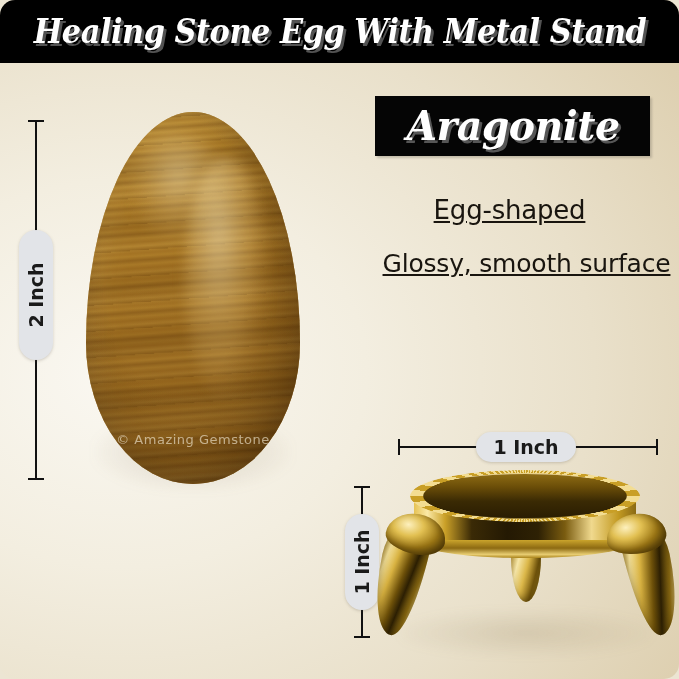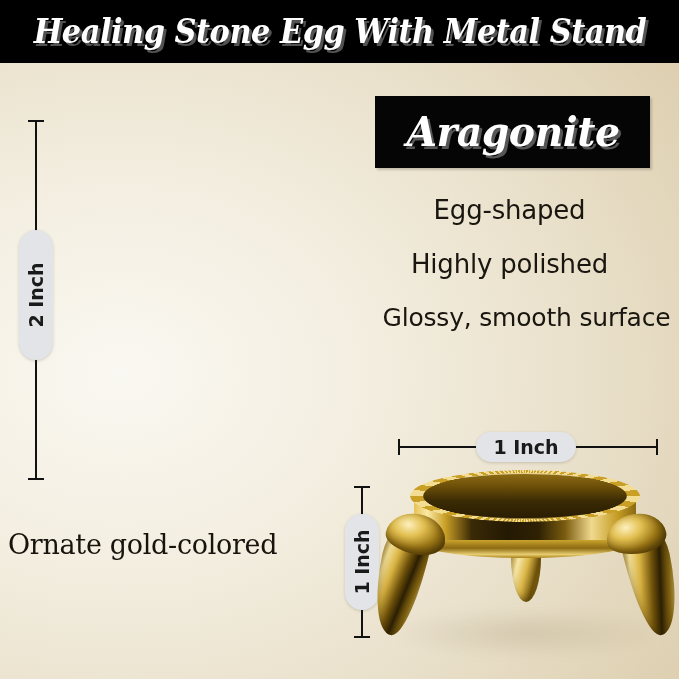--- a/index.html
+++ b/index.html
@@ -5,41 +5,42 @@
   html,body{margin:0;padding:0;}
   body{
     width:679px;height:679px;overflow:hidden;
     font-family:"Liberation Sans",sans-serif;
     background:#ece5d3;
   }
   #stage{
     position:relative;width:679px;height:679px;overflow:hidden;
     background:
       radial-gradient(120% 95% at 18% 55%, #faf8f2 0%, #f3eee0 30%, #e9e0ca 58%, #ded0b1 82%, #d8c9a8 100%);
+    border-radius: 15px;
   }
 
   
   #banner{
     position:absolute;left:0;top:0;width:679px;height:63px;
     background:#000;
     display:flex;align-items:center;justify-content:center;
   }
   #banner-title{
     color:#fff;
     font-family:"DejaVu Serif",serif;
     font-weight:bold;font-style:italic;
     font-size:33px;letter-spacing:-0.5px;
     transform:scaleX(0.92);
     white-space:nowrap;
     text-shadow:3px 3px 0 rgba(150,150,150,0.55);
   }
 
   
   #title-block{
-    position:absolute;left:375px;top:96px;width:275px;height:72px;
+    position:absolute;left:375px;top:96px;width:275px;height:60px;
     background:#050505;
     display:flex;align-items:center;justify-content:center;
     box-shadow:2px 2px 2px rgba(120,115,100,0.35);
   }
   #title-text{
     color:#fff;
     font-family:"DejaVu Serif",serif;
     font-weight:bold;font-style:italic;
     font-size:41px;letter-spacing:-0.5px;
     transform:scaleX(0.96);
@@ -52,20 +53,21 @@
     position:absolute;left:340px;top:195px;width:339px;
     display:flex;flex-direction:column;align-items:center;
   }
   .feature{
     font-family:"DejaVu Sans",sans-serif;
     font-size:26px;color:#19150f;
     white-space:nowrap;
     text-align:center;
     margin-bottom:24px;
     letter-spacing:-0.2px;
+    text-decoration:underline;
   }
   .feature.f3{font-size:25px;margin-left:34px;}
 
   
   #caption{
     position:absolute;left:8px;top:524px;width:330px;
     font-family:"DejaVu Serif",serif;
     font-size:27px;color:#17130d;
     line-height:1.55;
     text-align:left;
@@ -309,33 +311,42 @@
 
   <div class="dim-v" id="dim-egg">
     <div class="line"></div>
     <div class="cap top"></div>
     <div class="cap bot"></div>
     <div class="pill vert" id="pill-egg">
       <span>2 Inch</span>
     </div>
   </div>
 
+  <div id="egg-wrap">
+    <div id="egg-shadow"></div>
+    <div id="egg">
+      <div class="tone"></div>
+      <div class="bands"></div>
+      <div class="gloss"></div>
+      <div class="gloss2"></div>
+      <div class="rimdark"></div>
+      <div id="watermark">© Amazing Gemstone</div>
+    </div>
+  </div>
 
   <div id="title-block">
     <div id="title-text">Aragonite</div>
   </div>
 
   <div id="features">
     <div class="feature f1">Egg-shaped</div>
-    <div class="feature f2">Highly polished</div>
     <div class="feature f3">Glossy, smooth surface</div>
   </div>
 
   <div id="caption">
-    <div>Ornate gold-colored</div>
   </div>
 
   <div class="dim-h" id="dim-stand-h">
     <div class="line"></div>
     <div class="cap left"></div>
     <div class="cap right"></div>
     <div class="pill horiz" id="pill-stand-h">1 Inch</div>
   </div>
 
   <div class="dim-v" id="dim-stand-v">

